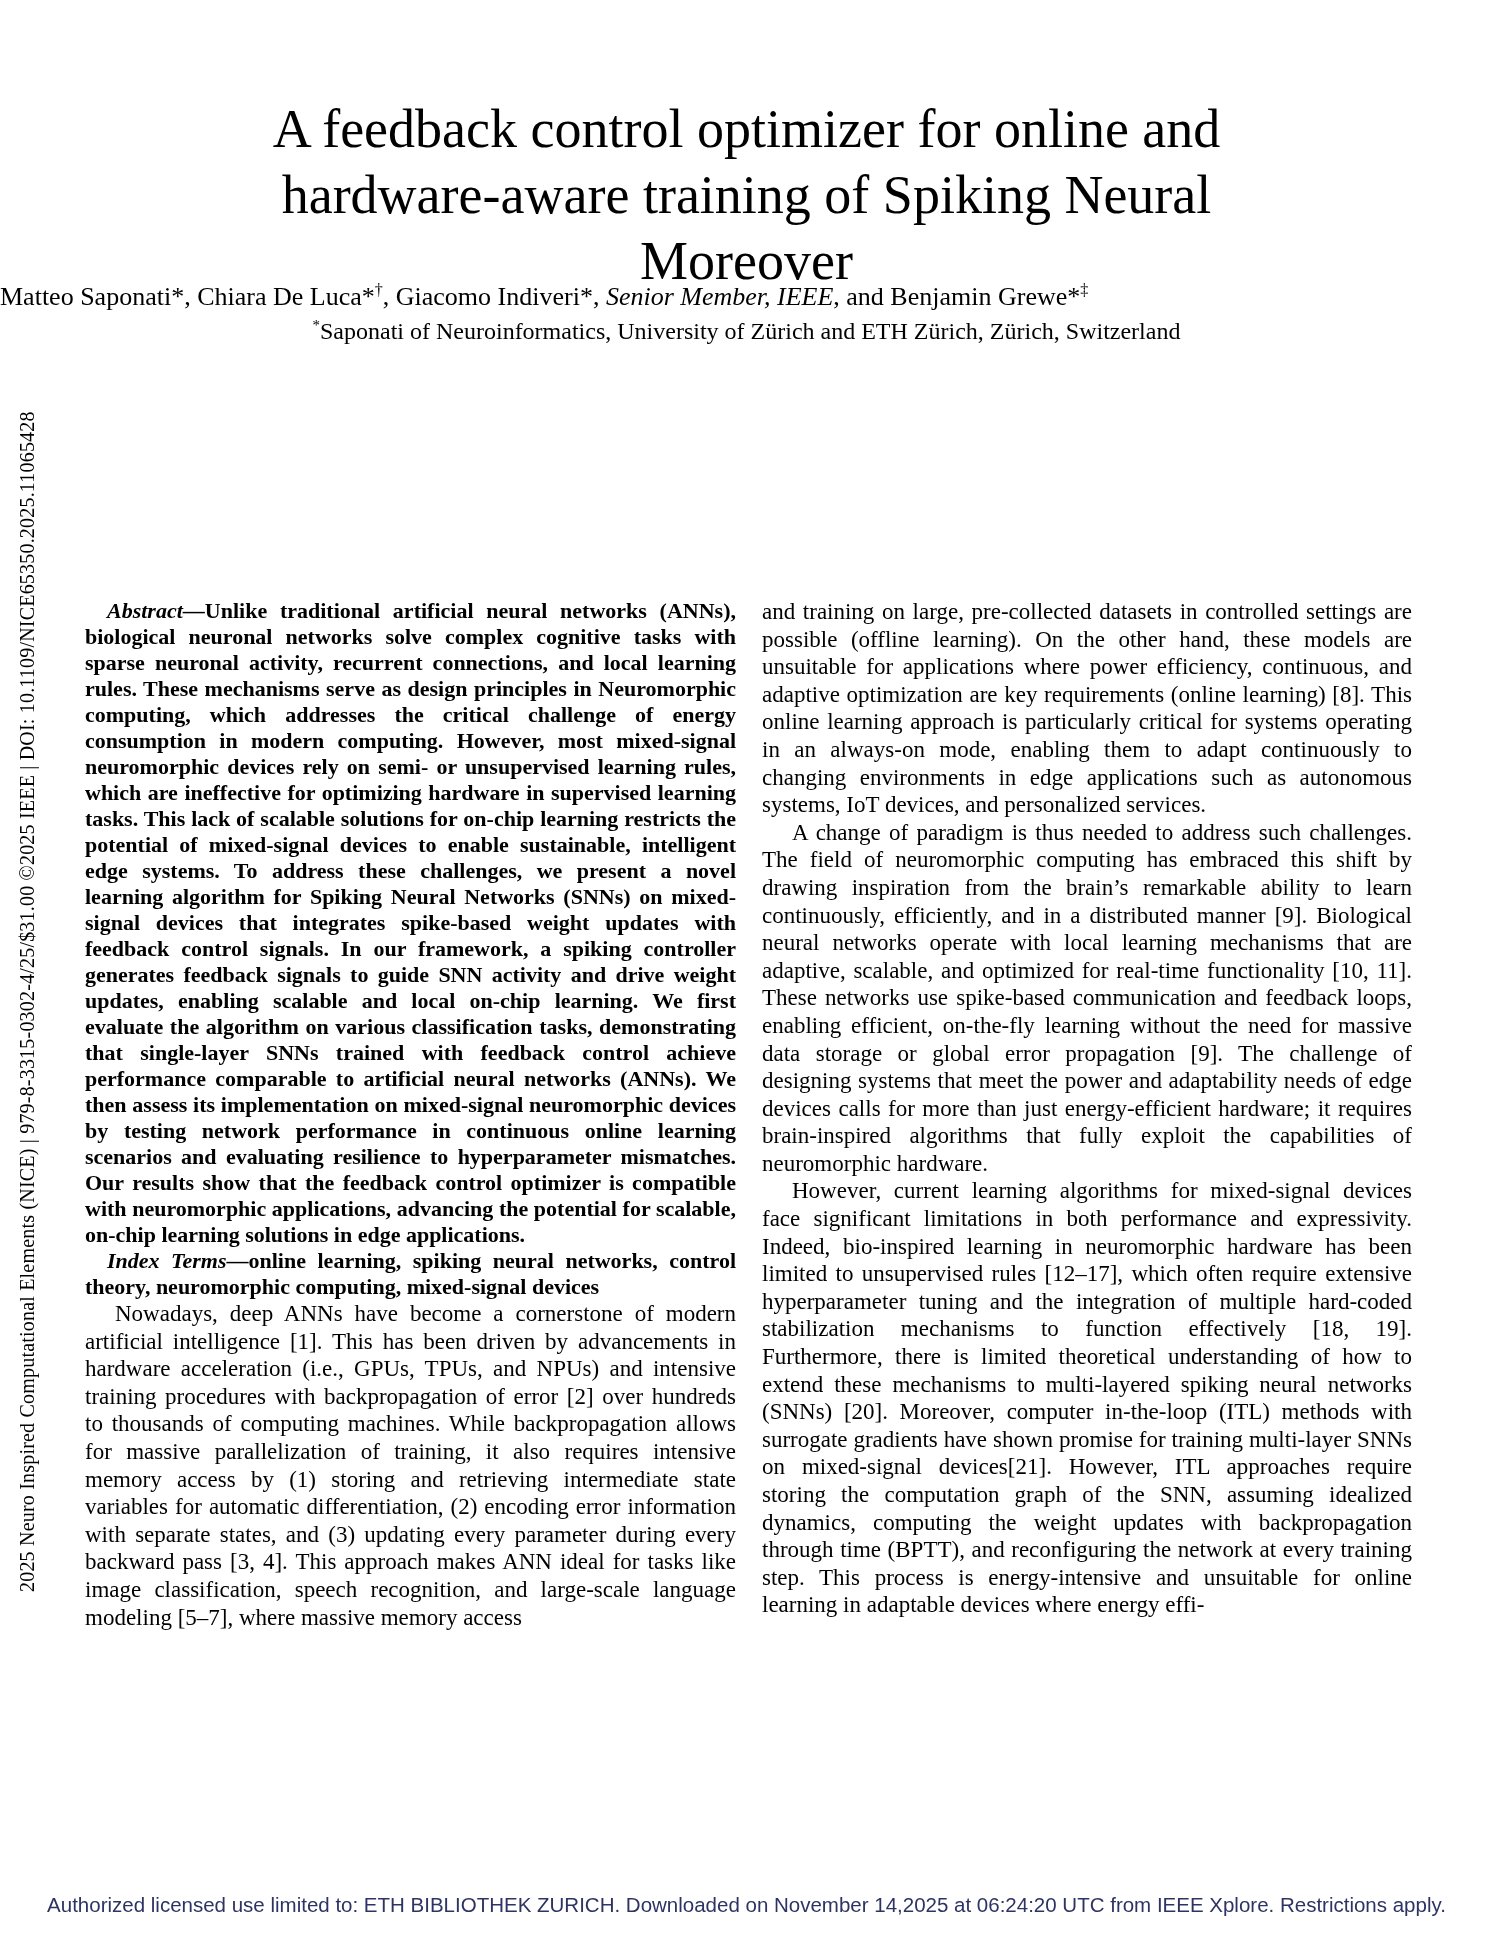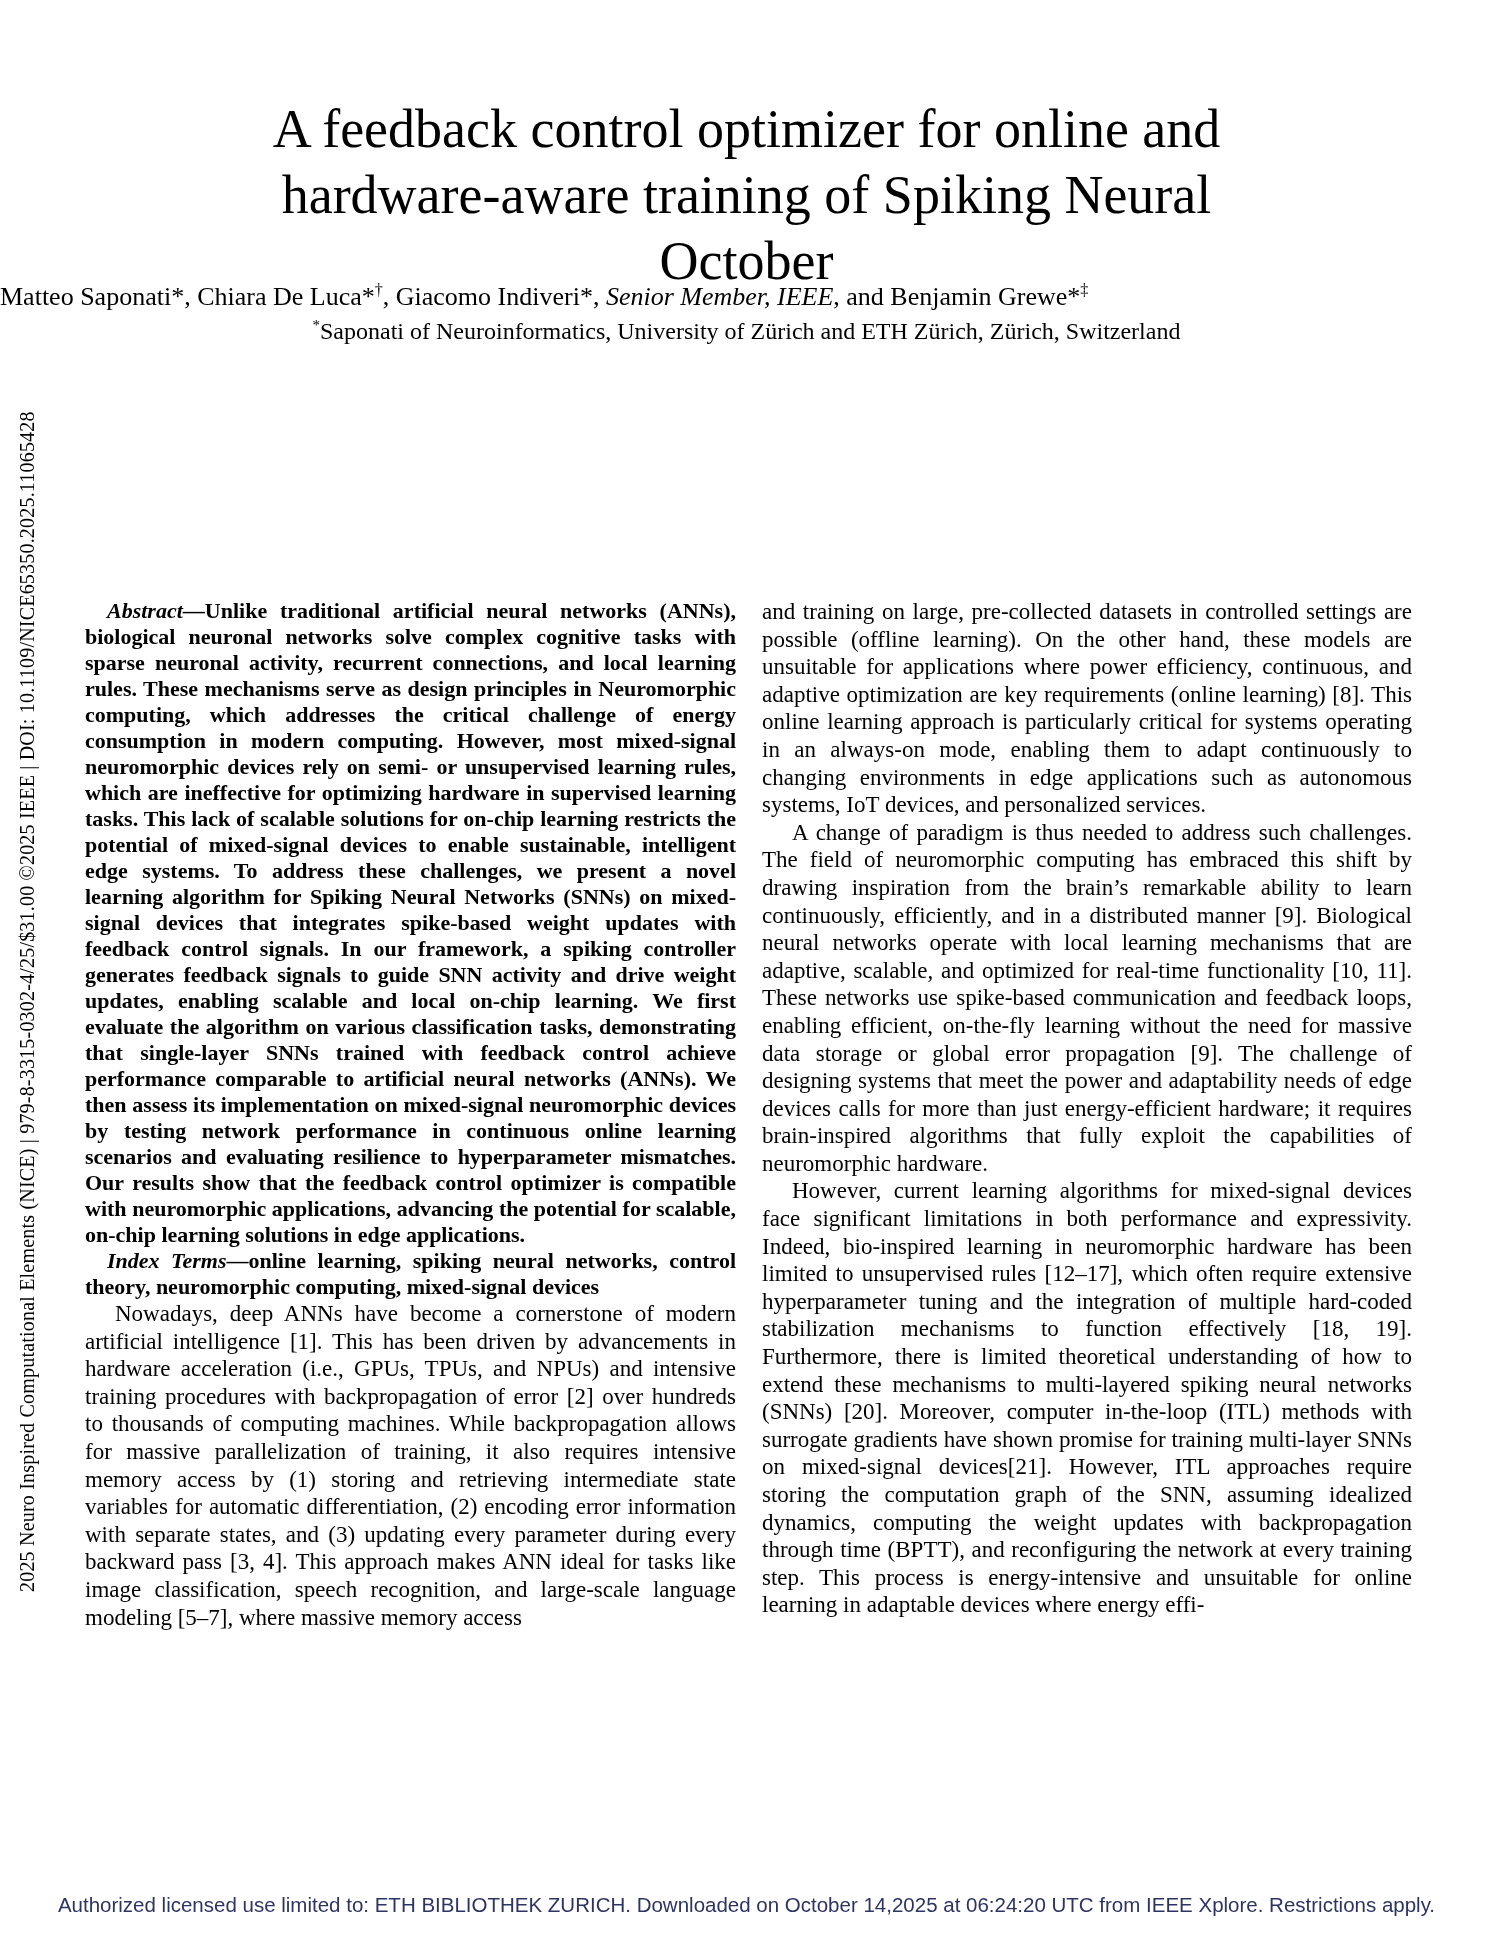--- a/index.html
+++ b/index.html
@@ -114,21 +114,21 @@
 </head>
 <body>
 
 <div class="page">
 
   <span class="sidebar-text">2025 Neuro Inspired Computational Elements (NICE) | 979-8-3315-0302-4/25/$31.00 ©2025 IEEE | DOI: 10.1109/NICE65350.2025.11065428</span>
 
   <div class="title-block">
     <span class="tline">A feedback control optimizer for online and</span>
     <span class="tline">hardware-aware training of Spiking Neural</span>
-    <span class="tline">October</span>
+    <span class="tline">Moreover</span>
   </div>
 
   <div class="author-line"><span>Matteo Saponati*, Chiara De Luca*</span><sup>†</sup><span>, Giacomo Indiveri*, </span><em>Senior Member, IEEE</em><span>, and Benjamin Grewe*</span><sup>‡</sup></div>
 
   <div class="affil-block">
     <div class="affil-line"><sup>*</sup><span>Saponati of Neuroinformatics, University of Zürich and ETH Zürich, Zürich, Switzerland</span></div>
   </div>
 
   <div class="col col-left">
     <p class="abstract-par"><em class="lead">Abstract</em><span>—Unlike traditional artificial neural networks (ANNs), biological neuronal networks solve complex cognitive tasks with sparse neuronal activity, recurrent connections, and local learning rules. These mechanisms serve as design principles in Neuromorphic computing, which addresses the critical challenge of energy consumption in modern computing. However, most mixed-signal neuromorphic devices rely on semi- or unsupervised learning rules, which are ineffective for optimizing hardware in supervised learning tasks. This lack of scalable solutions for on-chip learning restricts the potential of mixed-signal devices to enable sustainable, intelligent edge systems. To address these challenges, we present a novel learning algorithm for Spiking Neural Networks (SNNs) on mixed-signal devices that integrates spike-based weight updates with feedback control signals. In our framework, a spiking controller generates feedback signals to guide SNN activity and drive weight updates, enabling scalable and local on-chip learning. We first evaluate the algorithm on various classification tasks, demonstrating that single-layer SNNs trained with feedback control achieve performance comparable to artificial neural networks (ANNs). We then assess its implementation on mixed-signal neuromorphic devices by testing network performance in continuous online learning scenarios and evaluating resilience to hyperparameter mismatches. Our results show that the feedback control optimizer is compatible with neuromorphic applications, advancing the potential for scalable, on-chip learning solutions in edge applications.</span></p>
@@ -136,16 +136,16 @@
     <p class="body-par indent">Nowadays, deep ANNs have become a cornerstone of modern artificial intelligence [1]. This has been driven by advancements in hardware acceleration (i.e., GPUs, TPUs, and NPUs) and intensive training procedures with backpropagation of error [2] over hundreds to thousands of computing machines. While backpropagation allows for massive parallelization of training, it also requires intensive memory access by (1) storing and retrieving intermediate state variables for automatic differentiation, (2) encoding error information with separate states, and (3) updating every parameter during every backward pass [3, 4]. This approach makes ANN ideal for tasks like image classification, speech recognition, and large-scale language modeling [5–7], where massive memory access</p>
   </div>
 
   <div class="col col-right">
     <p class="body-par">and training on large, pre-collected datasets in controlled settings are possible (offline learning). On the other hand, these models are unsuitable for applications where power efficiency, continuous, and adaptive optimization are key requirements (online learning) [8]. This online learning approach is particularly critical for systems operating in an always-on mode, enabling them to adapt continuously to changing environments in edge applications such as autonomous systems, IoT devices, and personalized services.</p>
     <p class="body-par indent">A change of paradigm is thus needed to address such challenges. The field of neuromorphic computing has embraced this shift by drawing inspiration from the brain’s remarkable ability to learn continuously, efficiently, and in a distributed manner [9]. Biological neural networks operate with local learning mechanisms that are adaptive, scalable, and optimized for real-time functionality [10, 11]. These networks use spike-based communication and feedback loops, enabling efficient, on-the-fly learning without the need for massive data storage or global error propagation [9]. The challenge of designing systems that meet the power and adaptability needs of edge devices calls for more than just energy-efficient hardware; it requires brain-inspired algorithms that fully exploit the capabilities of neuromorphic hardware.</p>
     <p class="body-par indent">However, current learning algorithms for mixed-signal devices face significant limitations in both performance and expressivity. Indeed, bio-inspired learning in neuromorphic hardware has been limited to unsupervised rules [12–17], which often require extensive hyperparameter tuning and the integration of multiple hard-coded stabilization mechanisms to function effectively [18, 19]. Furthermore, there is limited theoretical understanding of how to extend these mechanisms to multi-layered spiking neural networks (SNNs) [20]. Moreover, computer in-the-loop (ITL) methods with surrogate gradients have shown promise for training multi-layer SNNs on mixed-signal devices[21]. However, ITL approaches require storing the computation graph of the SNN, assuming idealized dynamics, computing the weight updates with backpropagation through time (BPTT), and reconfiguring the network at every training step. This process is energy-intensive and unsuitable for online learning in adaptable devices where energy effi-</p>
   </div>
 
   <div class="footer">
-    <span>Authorized licensed use limited to: ETH BIBLIOTHEK ZURICH. Downloaded on October 14,2025 at 06:24:20 UTC from IEEE Xplore.  Restrictions apply.</span>
+    <span>Authorized licensed use limited to: ETH BIBLIOTHEK ZURICH. Downloaded on November 14,2025 at 06:24:20 UTC from IEEE Xplore.  Restrictions apply.</span>
   </div>
 
 </div>
 
 </body></html>

